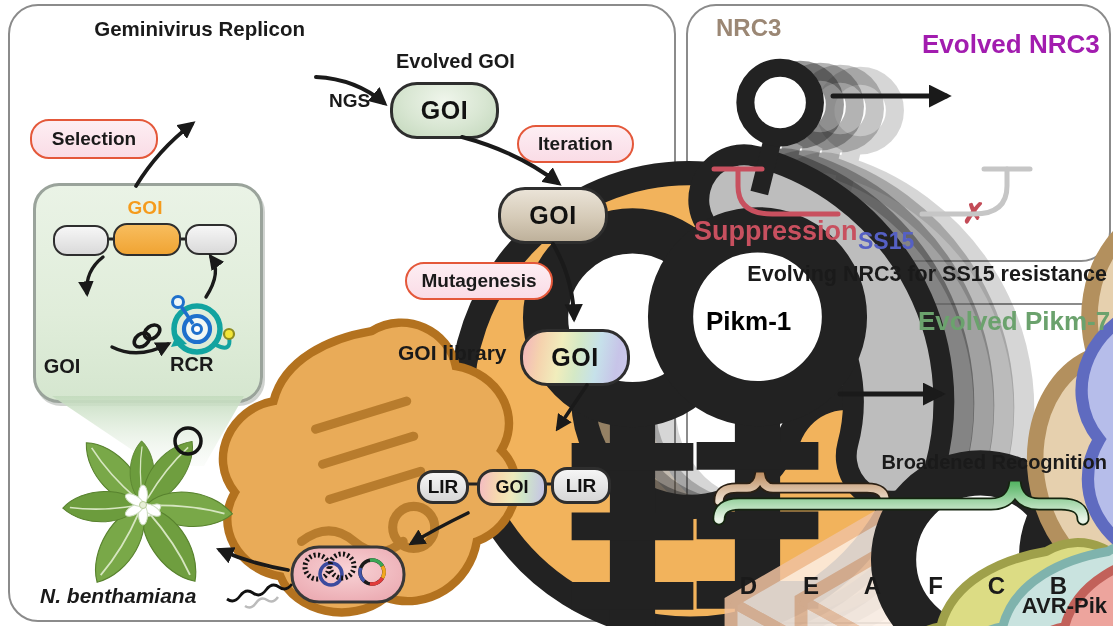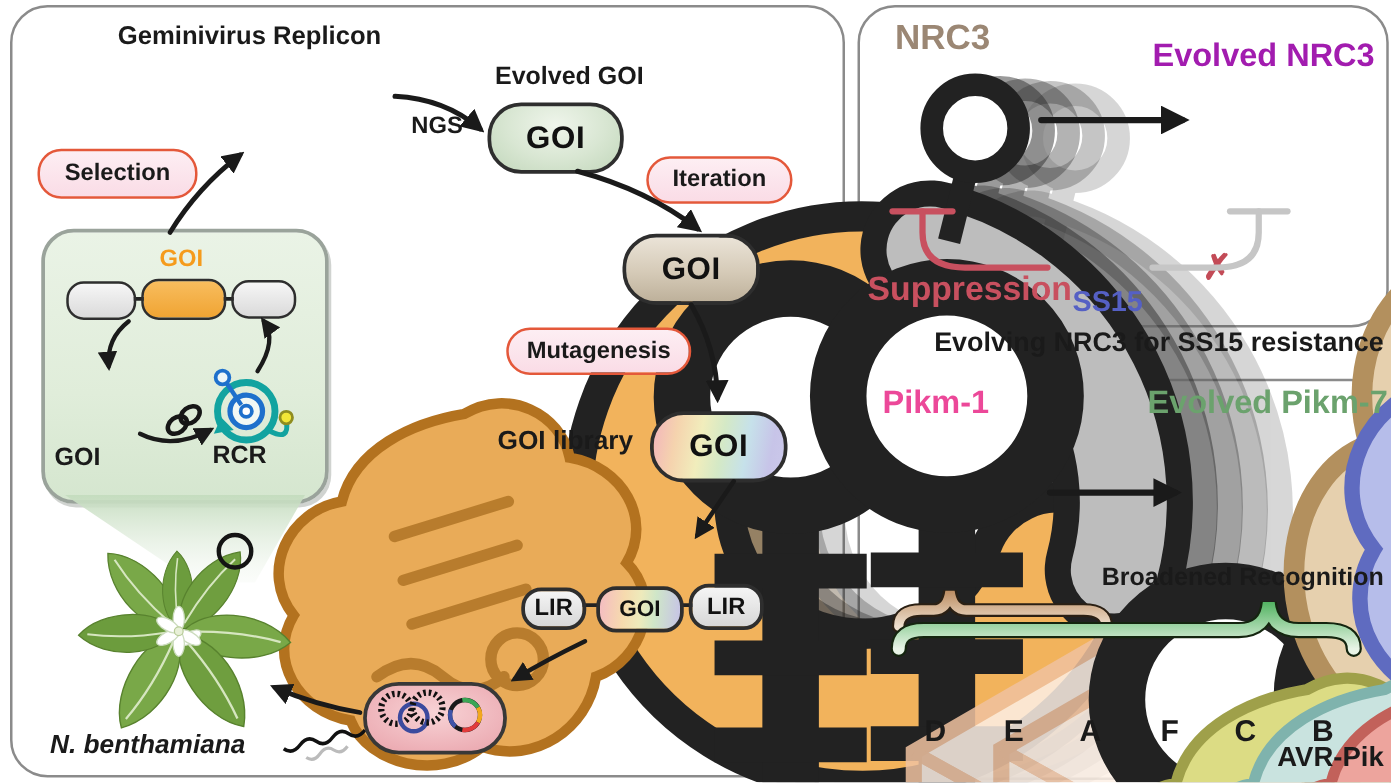--- a/index.html
+++ b/index.html
@@ -317,28 +317,28 @@
 
   <div class="lbl" style="left:117px;top:197px;width:56px;text-align:center;font-size:19px;color:#f59b1c">GOI</div>
   <div class="gray-gene" style="left:53px;top:225px;width:52px;height:27px"></div>
   <div class="orange-gene" style="left:113px;top:223px;width:64px;height:29px"></div>
   <div class="gray-gene" style="left:185px;top:224px;width:48px;height:27px"></div>
   <div class="lbl" style="left:36px;top:355px;width:52px;text-align:center;font-size:20px">GOI</div>
   <div class="lbl" style="left:170px;top:353px;font-size:20px">RCR</div>
 
   <div class="lbl italic" style="left:40px;top:584px;font-size:21px">N. benthamiana</div>
 
-  <div class="lbl" style="left:716px;top:14px;font-size:28px;color:#9b8774">NRC3</div>
+  <div class="lbl" style="left:716px;top:14px;font-size:24px;color:#9b8774">NRC3</div>
   <div class="lbl" style="left:922px;top:29px;font-size:26px;color:#a21caf">Evolved NRC3</div>
   <div class="lbl" style="left:694px;top:216px;font-size:27px;color:#c8505f">Suppression</div>
   <div class="lbl" style="left:858px;top:228px;font-size:23px;color:#5560c4">SS15</div>
   <div class="lbl" style="left:962px;top:197px;font-size:28px;color:#c34b57">✗</div>
   <div class="lbl center" style="left:686px;top:262px;width:421px;font-size:21.5px">Evolving NRC3 for SS15 resistance</div>
 
-  <div class="lbl" style="left:706px;top:306px;font-size:26px;color:#ec4899">Pikm-1</div>
+  <div class="lbl" style="left:706px;top:306px;font-size:26px;color:#000000">Pikm-1</div>
   <div class="lbl" style="left:918px;top:306px;font-size:26px;color:#6ba26d">Evolved Pikm-7</div>
   <div class="lbl center" style="left:686px;top:451px;width:421px;font-size:20px">Broadened Recognition</div>
 
   <div class="lbl center" style="left:727px;top:572px;width:30px;font-size:24px">D</div>
   <div class="lbl center" style="left:789px;top:572px;width:30px;font-size:24px">E</div>
   <div class="lbl center" style="left:851px;top:572px;width:30px;font-size:24px">A</div>
   <div class="lbl center" style="left:913px;top:572px;width:30px;font-size:24px">F</div>
   <div class="lbl center" style="left:975px;top:572px;width:30px;font-size:24px">C</div>
   <div class="lbl center" style="left:1037px;top:572px;width:30px;font-size:24px">B</div>
   <div class="lbl center" style="left:686px;top:593px;width:421px;font-size:22px">AVR-Pik</div>

